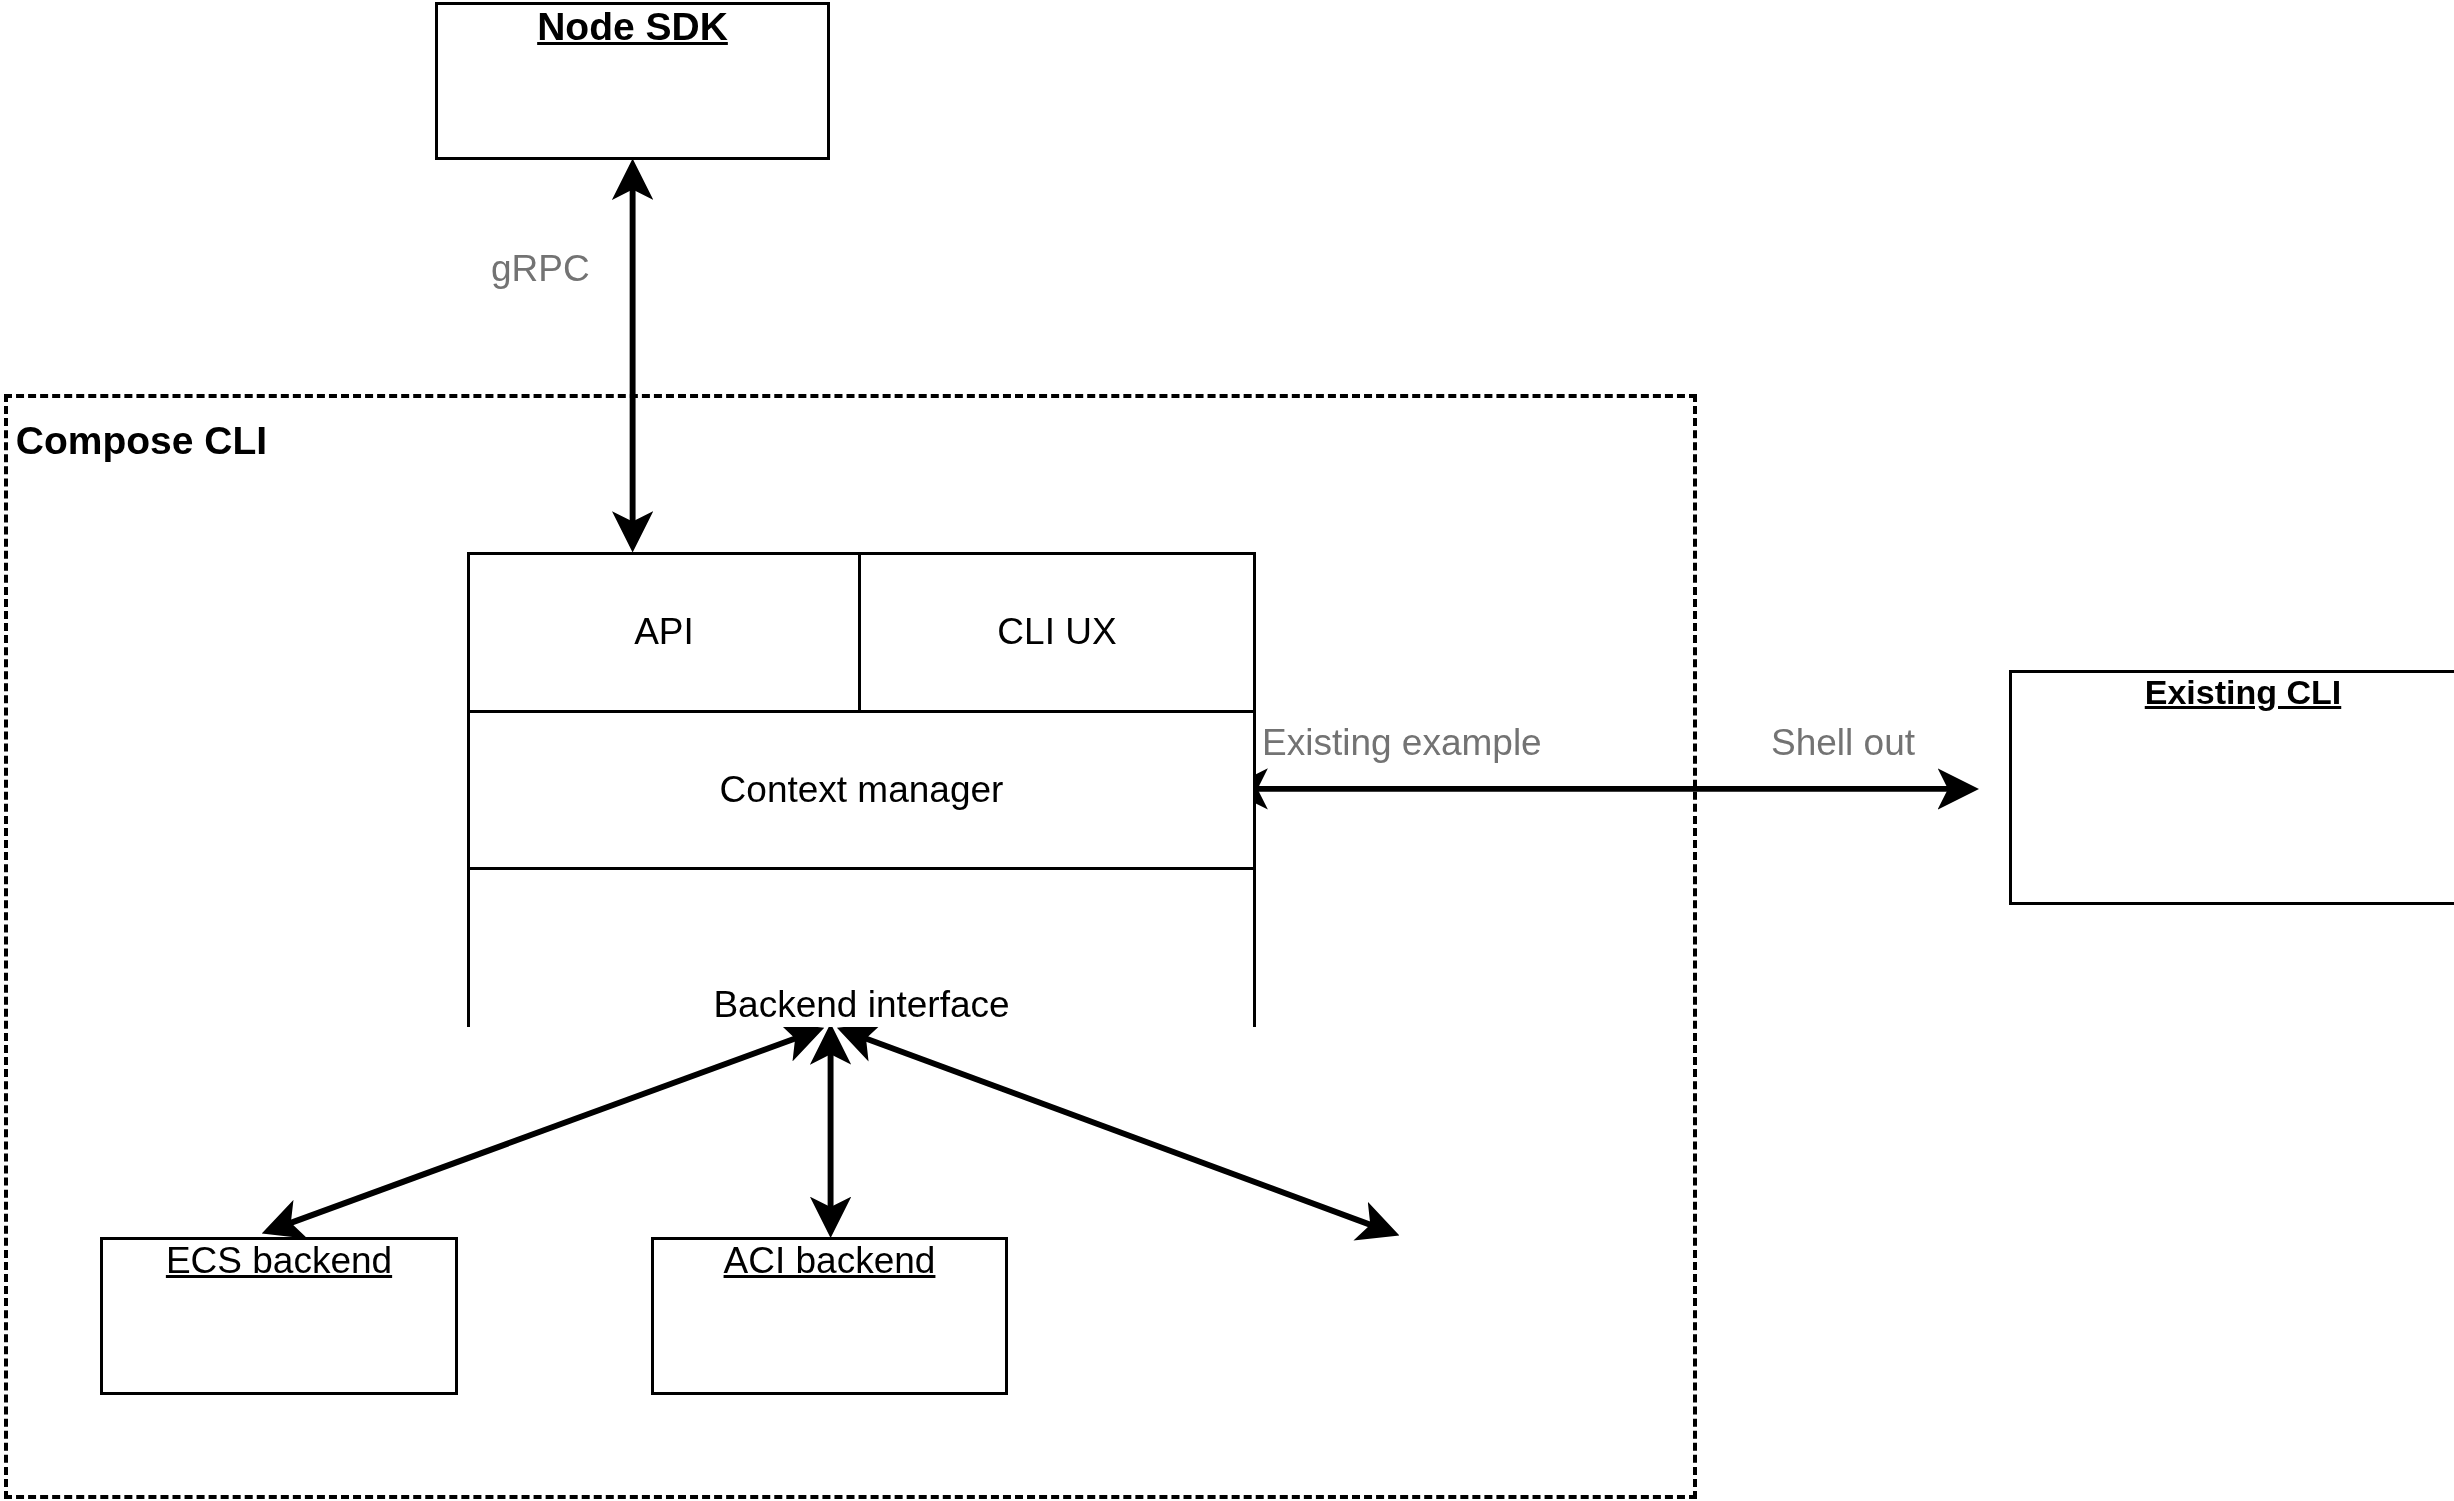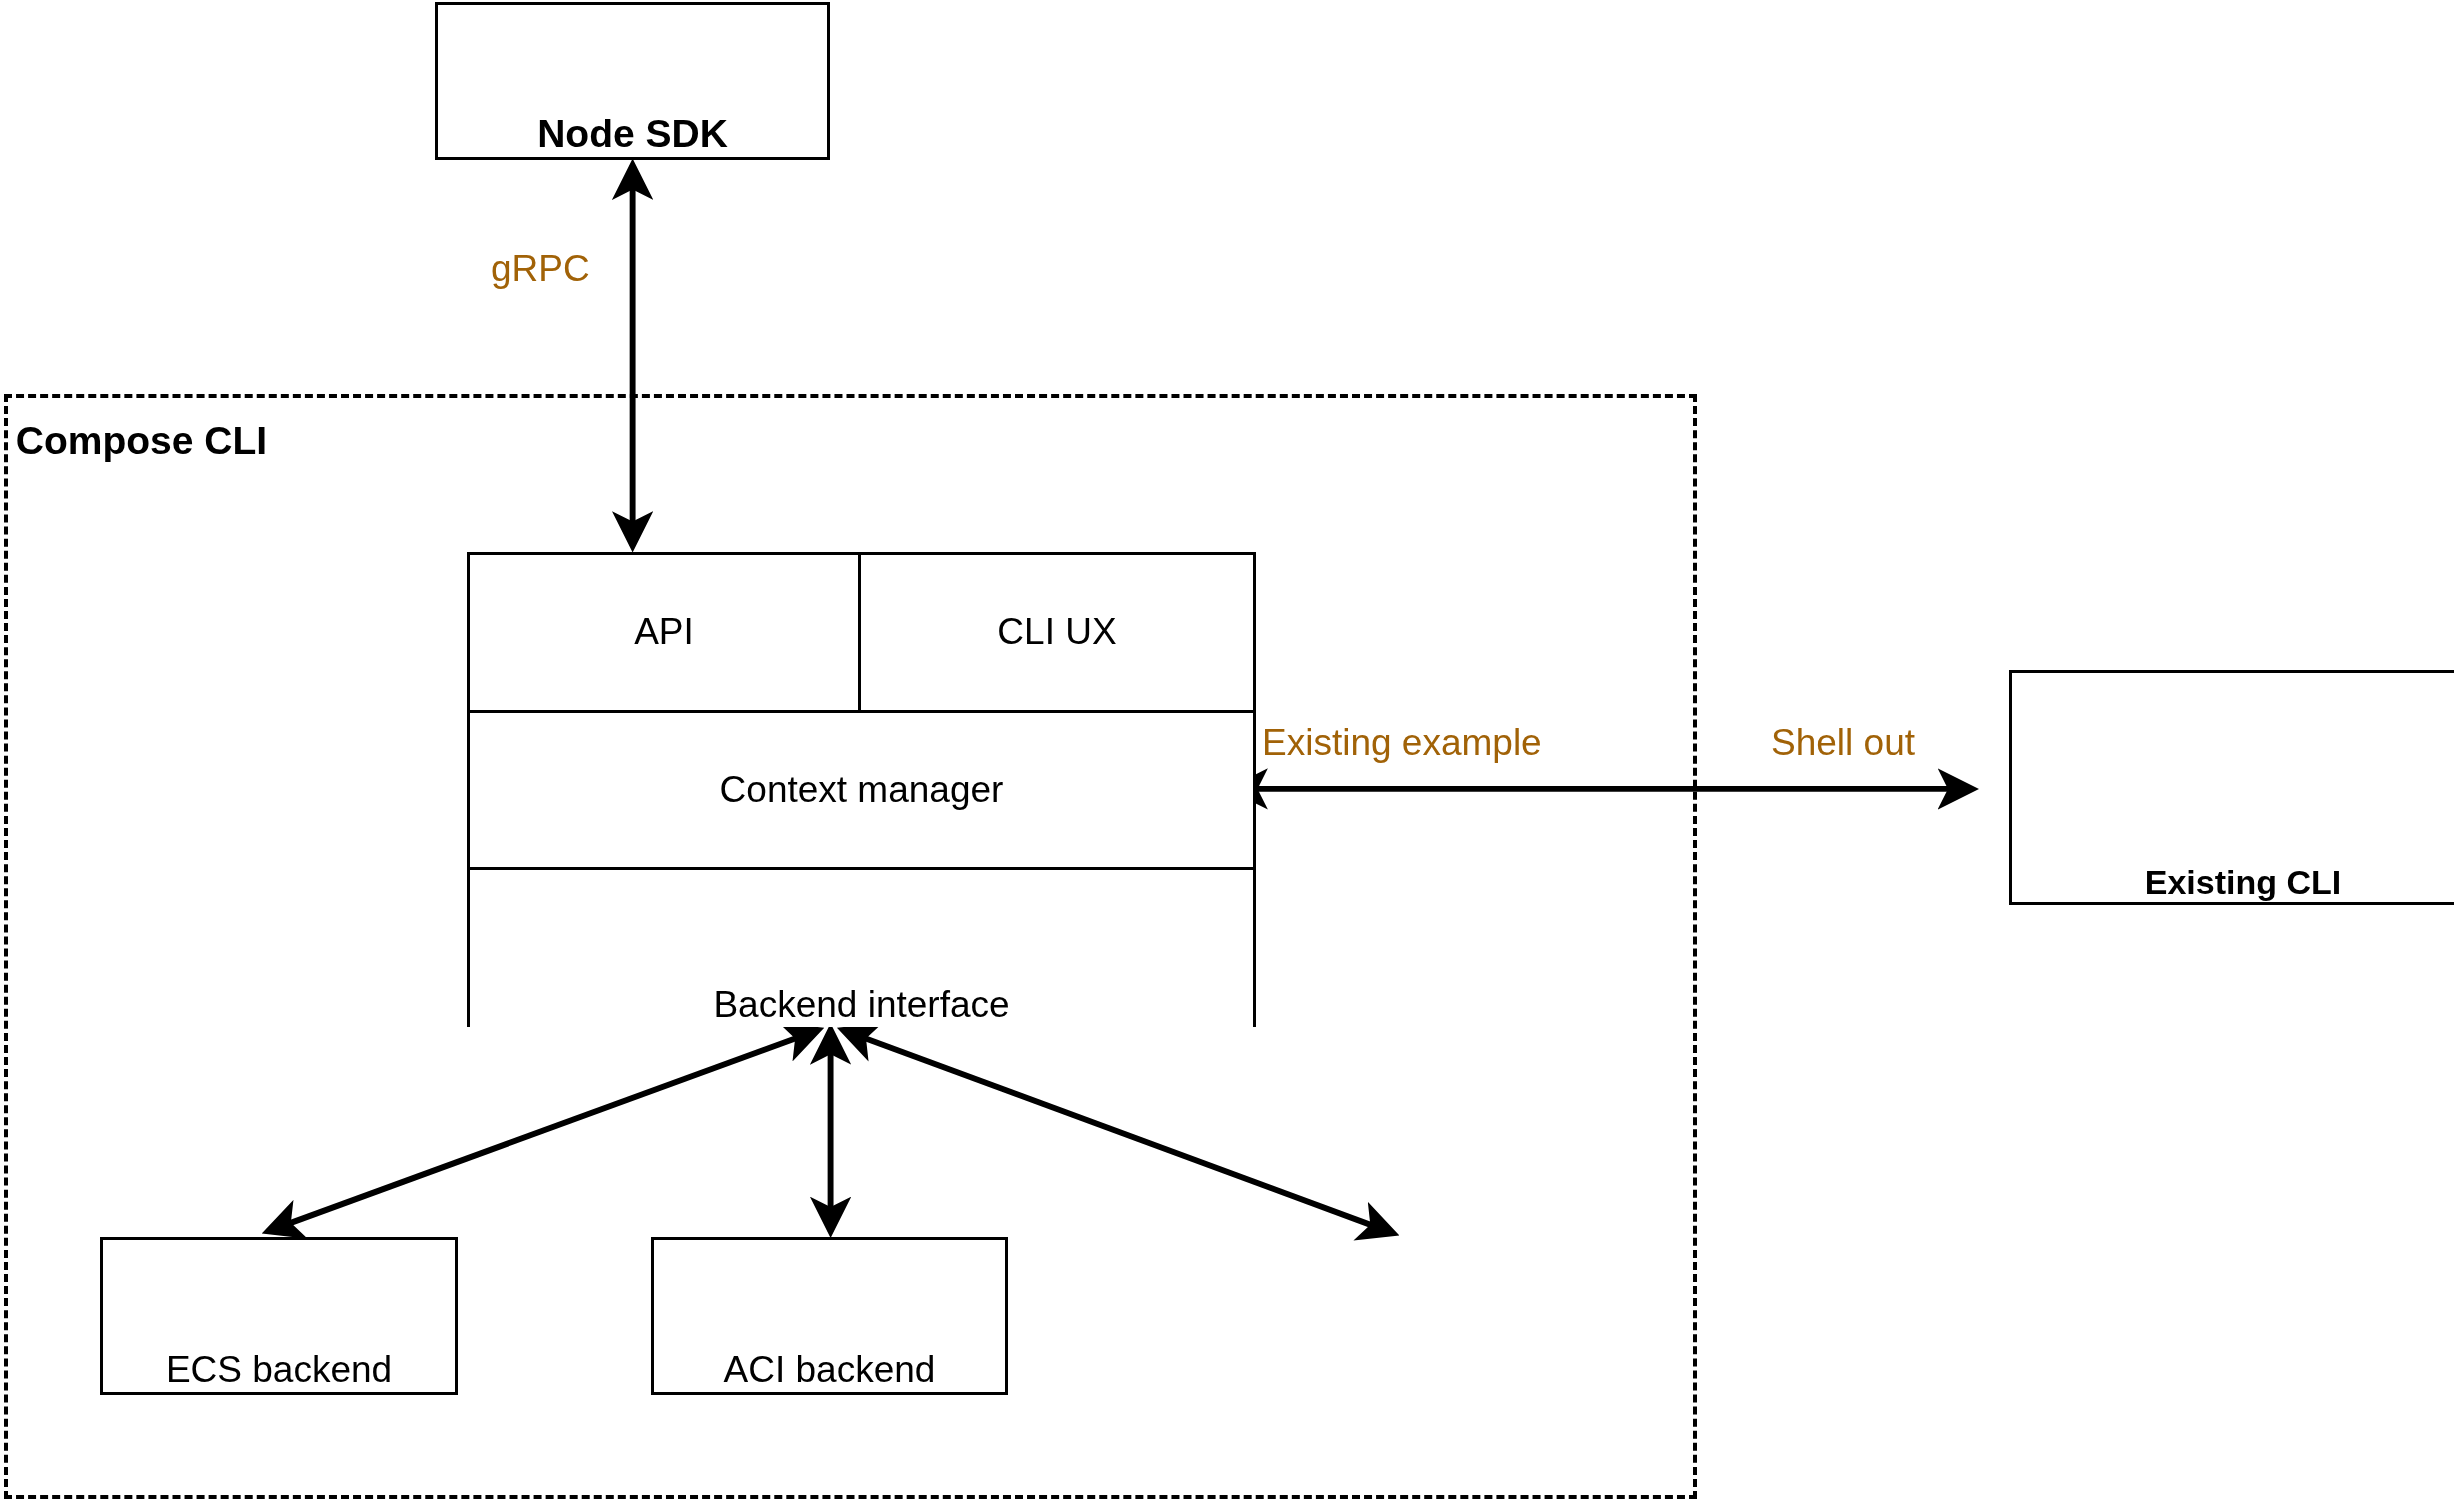--- a/index.html
+++ b/index.html
@@ -21,24 +21,25 @@
     top: 0;
     width: 2455px;
     height: 1501px;
   }
   .node {
     position: absolute;
     box-sizing: border-box;
     border: 3.9px solid #000000;
     background: #ffffff;
     display: flex;
-    align-items: flex-end;
+    align-items: flex-start;
     justify-content: center;
     text-align: center;
     color: #000000;
+    text-decoration: underline;
   }
   .node-label {
     display: block;
     line-height: 1.15;
     padding: 0 9.9px;
   }
   .bold { font-weight: bold; }
 
   
   #node-sdk {
@@ -107,21 +108,21 @@
 
   
   #ecs-backend   { left: 80px;   top: 1237px; width: 358px; height: 158px; font-size: 37px; margin-left: 20px; }
   #aci-backend   { left: 651px;  top: 1237px; width: 357px; height: 158px; font-size: 37px; }
   #testing-backend { left: 1223px; top: 1239px; width: 358px; height: 156px; font-size: 37px; }
 
   
   .edge-label {
     position: absolute;
     font-size: 37px;
-    color: #a16207;
+    color: #737373;
     white-space: nowrap;
     background: transparent;
   }
   #label-grpc          { left: 491px;  top: 248px; }
   #label-existing-ctx  { left: 1262px; top: 722px; }
   #label-shell-out     { left: 1755px; top: 722px; margin-left: 16px; }
 </style>
 </head>
 <body>
 

